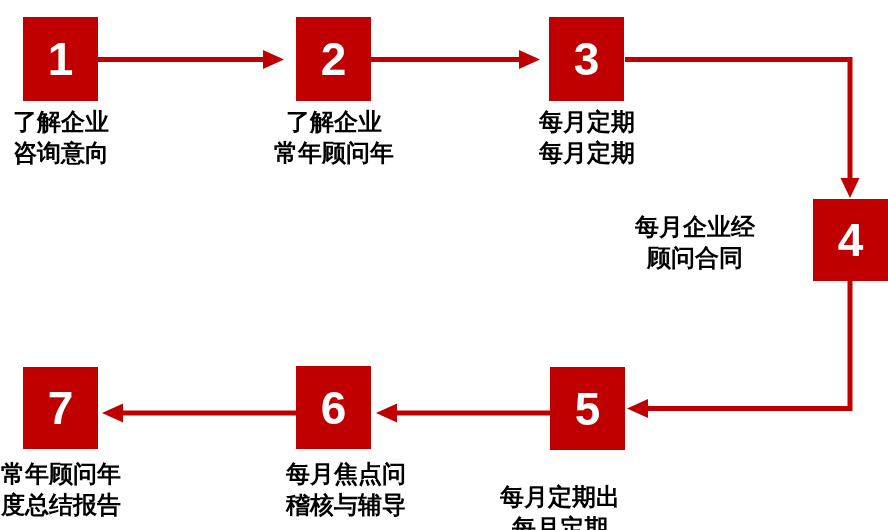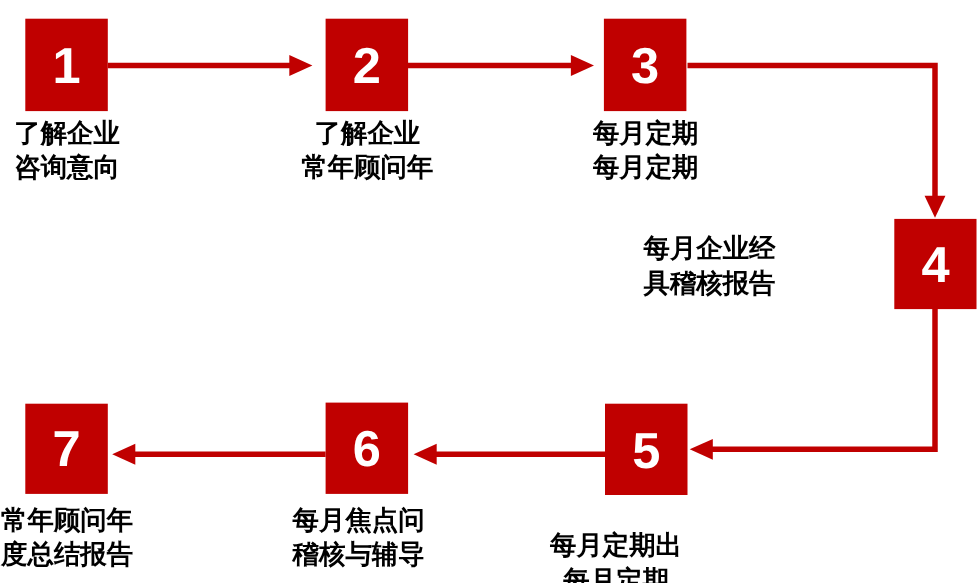--- a/index.html
+++ b/index.html
@@ -56,23 +56,23 @@
     line-height: 31px;
     text-align: center;
     z-index: 2;
   }
   .label span { display: block; }
   .label-top    { top: 106px; }
   .label-bottom { top: 458px; }
   .label1 { left: -49px; }
   .label2 { left: 224px; }
   .label3 { left: 477px; }
-  .label4 { left: 585px; top: 211px; text-align: left; }
+  .label4 { left: 585px; top: 211px; text-align: center; }
   .label5 { left: 450px; margin-top: 23px; }
-  .label6 { left: 216px; text-align: center; }
+  .label6 { left: 236px; text-align: center; }
   .label7 { left: -49px; }
 </style>
 </head>
 <body>
 
 <div class="stage">
 
   <svg class="arrow-layer" width="888" height="530" viewBox="0 0 888 530" xmlns="http://www.w3.org/2000/svg">
     <g>
       <path d="M98,59.5 L264,59.5" stroke="#C00000" stroke-width="5" fill="none"></path>
@@ -122,21 +122,21 @@
   <div class="label label-top label3">
     <span>每月定期</span>
     <span>每月定期</span>
   </div>
 
   <div class="box box4">
     <span class="num">4</span>
   </div>
   <div class="label label4">
     <span>每月企业经</span>
-    <span>具稽核报告</span>
+    <span>顾问合同</span>
   </div>
 
   <div class="box box5">
     <span class="num">5</span>
   </div>
   <div class="label label-bottom label5">
     <span>每月定期出</span>
     <span>每月定期</span>
   </div>
 

